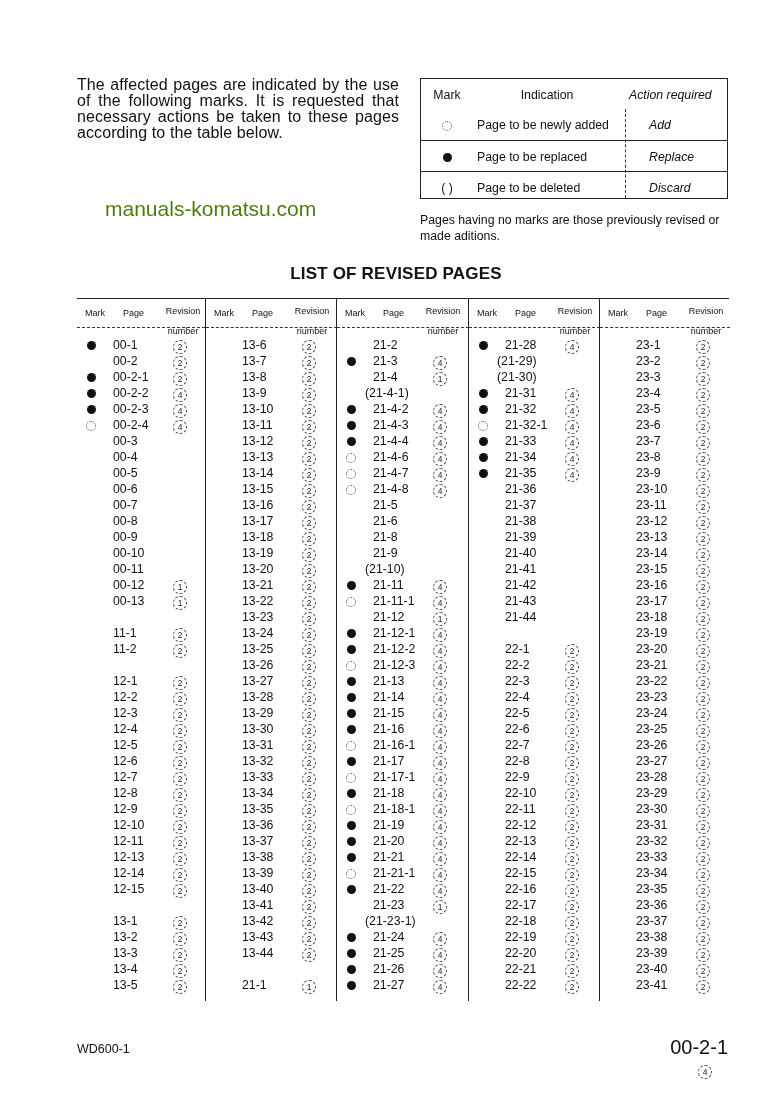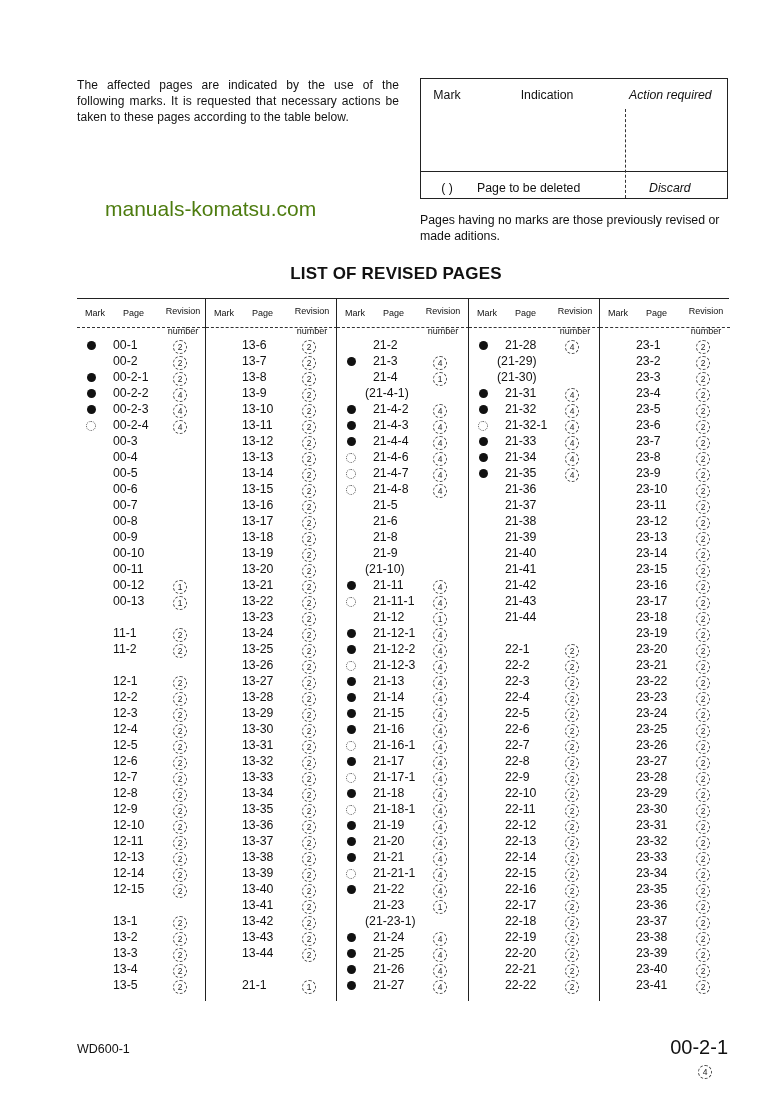--- a/index.html
+++ b/index.html
@@ -1,19 +1,19 @@
 <!DOCTYPE html>
 <html><head>
 <meta charset="utf-8">
 <style>
   html, body { margin: 0; padding: 0; background: #ffffff; }
   body { width: 778px; height: 1106px; position: relative; overflow: hidden;
          font-family: "Liberation Sans", "DejaVu Sans", sans-serif; color: #111; }
   .intro { position: absolute; left: 77px; top: 77px; width: 322px;
-           font-size: 12px; line-height: 16px; text-align: justify; letter-spacing: 0.1px; }
+           font-size: 16px; line-height: 16px; text-align: justify; letter-spacing: 0.1px; }
   .watermark { position: absolute; left: 105px; top: 197px; font-size: 21px; color: #4d7c0f; }
   .legend { position: absolute; left: 420px; top: 78px; width: 308px; height: 121px;
             border: 1.5px solid #222; box-sizing: border-box; font-size: 12.3px; }
   .legend .row { position: absolute; left: 0; width: 100%; height: 32px; }
   .legend .row.sep { border-top: 1.3px solid #222; }
   .legend .c-mark { position: absolute; left: 0; width: 52px; text-align: center; top: 9px; }
   .legend .c-ind { position: absolute; left: 56px; width: 148px; top: 9px; }
   .legend .c-act { position: absolute; left: 206px; width: 100px; top: 9px; padding-left: 22px; box-sizing: border-box; font-style: italic; }
   .legend .head .c-ind { text-align: center; left: 52px; }
   .legend .head .c-act { padding-left: 2px; }
@@ -48,20 +48,30 @@
 
 <div class="intro">The affected pages are indicated by the use of the following marks. It is requested that necessary actions be taken to these pages according to the table below.</div>
 <div class="watermark">manuals-komatsu.com</div>
 
 <div class="legend">
   <div class="row head" style="top:0;">
     <span class="c-mark">Mark</span>
     <span class="c-ind">Indication</span>
     <span class="c-act">Action required</span>
   </div>
+  <div class="row" style="top:30px;">
+    <span class="c-mark"><span class="ring"></span></span>
+    <span class="c-ind">Page to be newly added</span>
+    <span class="c-act">Add</span>
+  </div>
+  <div class="row sep" style="top:61px;">
+    <span class="c-mark"><span class="dot"></span></span>
+    <span class="c-ind">Page to be replaced</span>
+    <span class="c-act">Replace</span>
+  </div>
   <div class="row sep" style="top:92px;">
     <span class="c-mark">( )</span>
     <span class="c-ind">Page to be deleted</span>
     <span class="c-act">Discard</span>
   </div>
   <div class="vdash"></div>
 </div>
 
 <div class="note">Pages having no marks are those previously revised or made aditions.</div>
 <div class="title">LIST OF REVISED PAGES</div>

